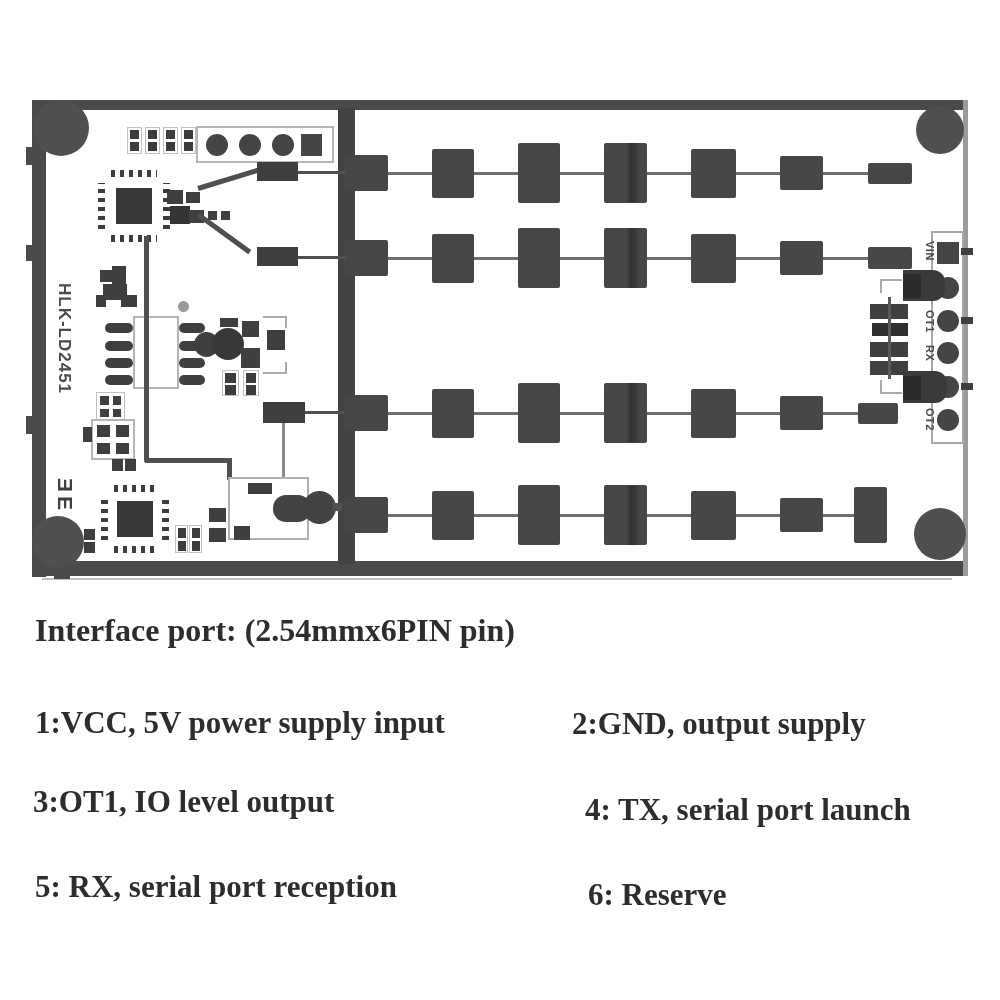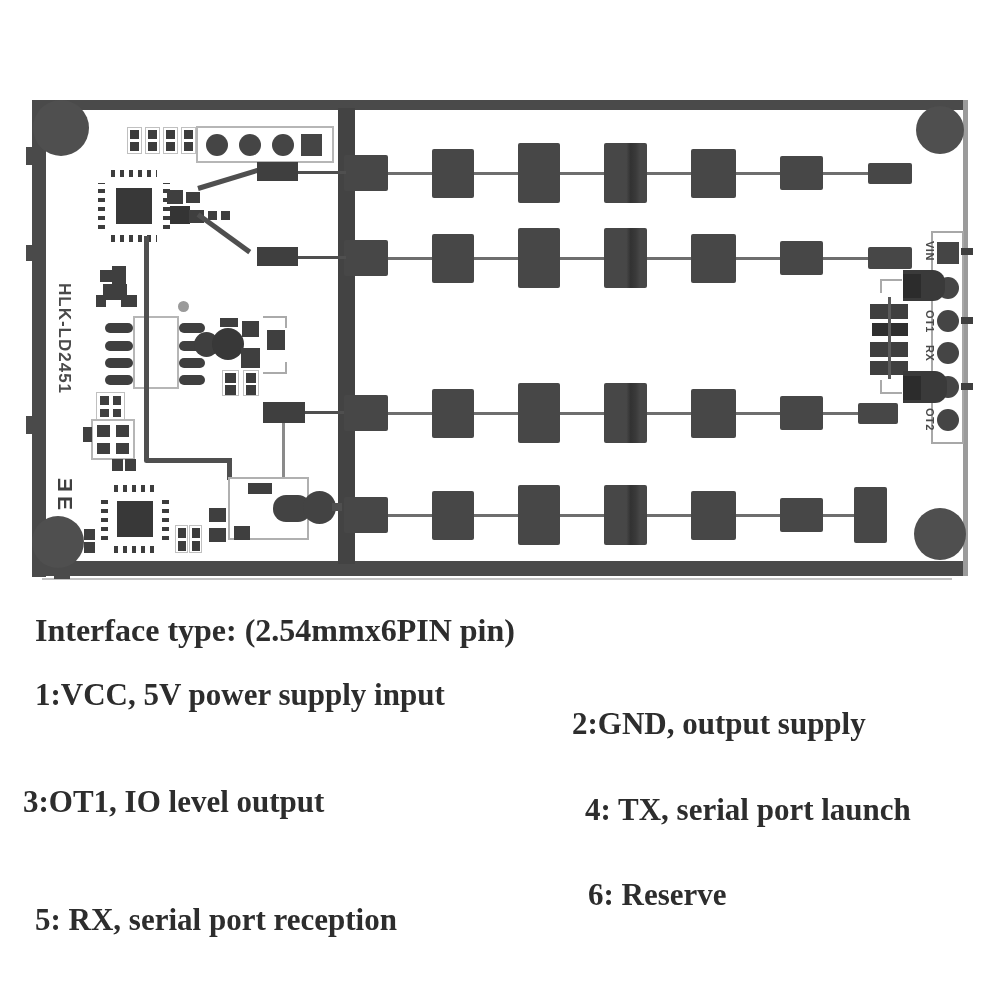--- a/index.html
+++ b/index.html
@@ -259,21 +259,21 @@
     <div class="vtext pinlabel" style="left:936px;top:379px;">TX</div>
     <div class="vtext pinlabel" style="left:936px;top:408px;">OT2</div>
 
     <div class="c" style="left:903px;top:270px;width:42px;height:31px;border-radius:0 12px 12px 0;background:#3a3a3a;z-index:4;"></div>
     <div class="c" style="left:903px;top:274px;width:18px;height:24px;background:#2c2c2c;z-index:4;"></div>
     <div class="c" style="left:903px;top:371px;width:44px;height:32px;border-radius:0 12px 12px 0;background:#3a3a3a;z-index:4;"></div>
     <div class="c" style="left:903px;top:376px;width:18px;height:24px;background:#2c2c2c;z-index:4;"></div>
   </div>
 
   <div>
-    <div class="desc" style="left:35px;top:612px;font-size:32px;">Interface type: (2.54mmx6PIN pin)</div>
-    <div class="desc" style="left:35px;top:677px;">1:VCC, 5V power supply input</div>
+    <div class="desc" style="left:35px;top:612px;font-size:32px;">Interface port: (2.54mmx6PIN pin)</div>
+    <div class="desc" style="left:35px;top:705px;">1:VCC, 5V power supply input</div>
     <div class="desc" style="left:572px;top:706px;">2:GND, output supply</div>
-    <div class="desc" style="left:23px;top:784px;">3:OT1, IO level output</div>
+    <div class="desc" style="left:33px;top:784px;">3:OT1, IO level output</div>
     <div class="desc" style="left:585px;top:792px;">4: TX, serial port launch</div>
-    <div class="desc" style="left:35px;top:902px;text-align:right;">5: RX, serial port reception</div>
+    <div class="desc" style="left:35px;top:869px;text-align:right;">5: RX, serial port reception</div>
     <div class="desc" style="left:588px;top:877px;">6: Reserve</div>
   </div>
 </div>
 
 </body></html>

